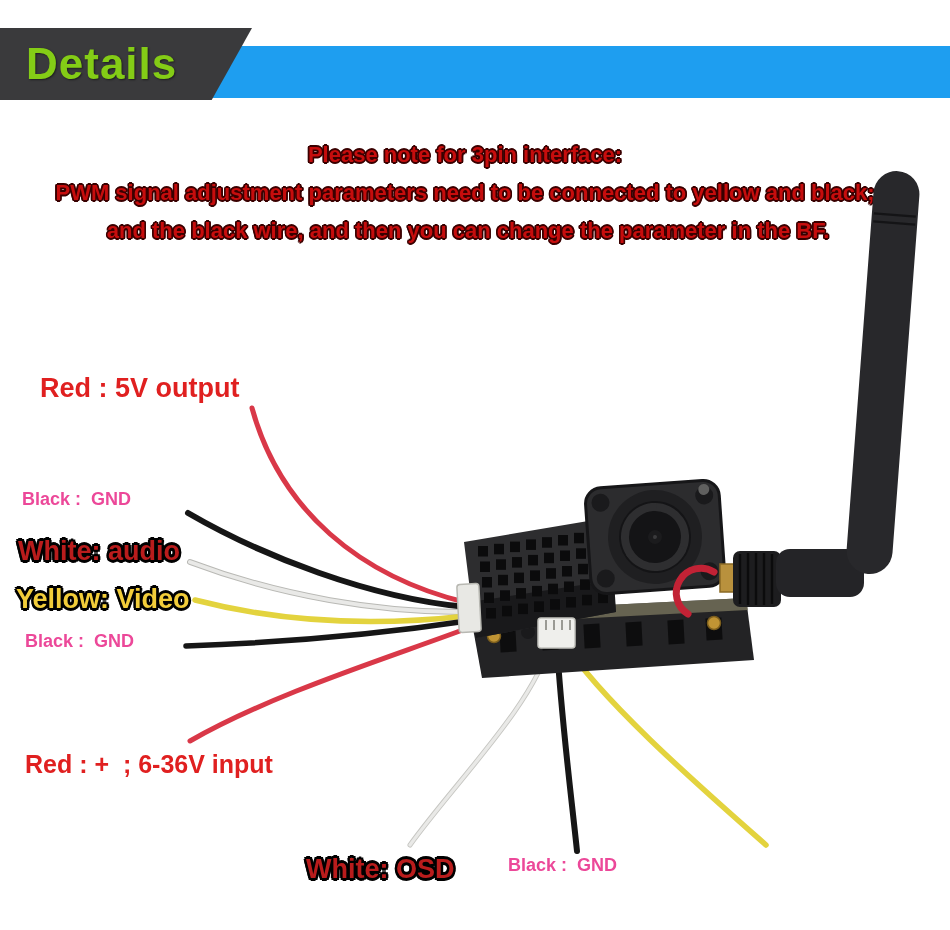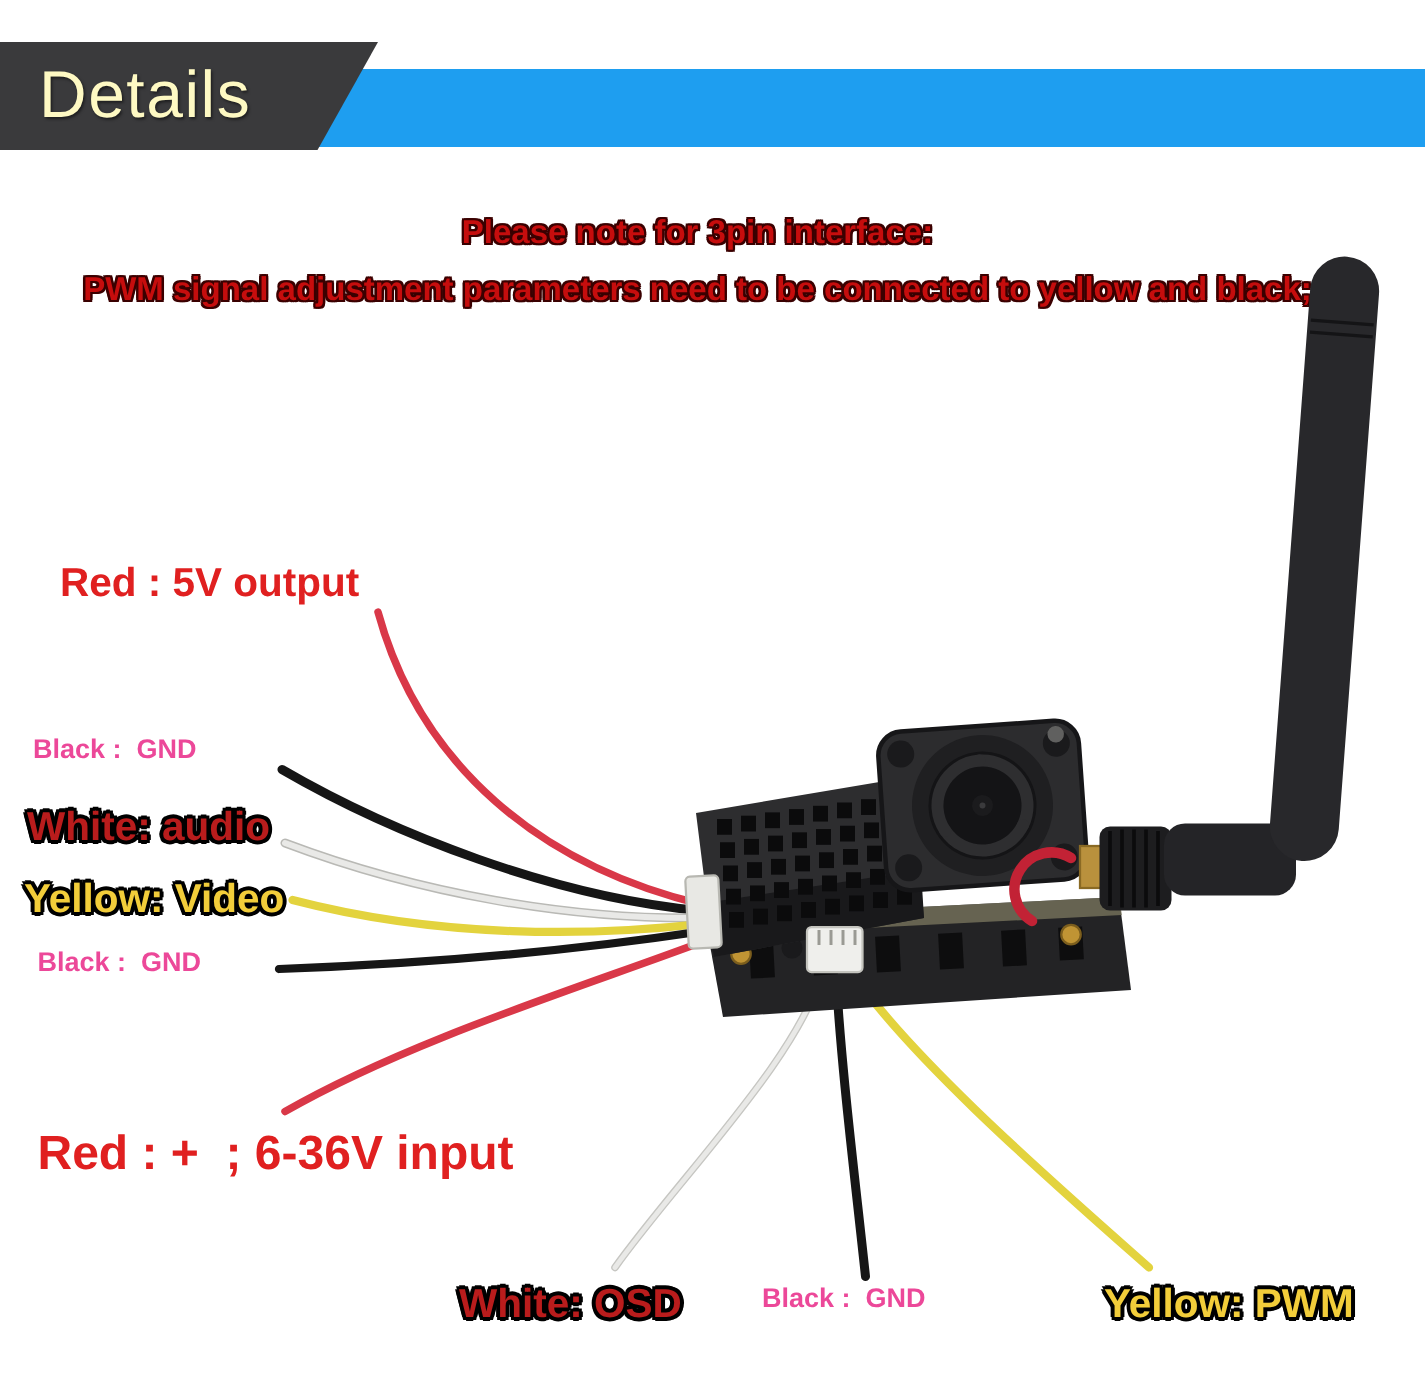--- a/index.html
+++ b/index.html
@@ -13,21 +13,21 @@
     --wire-white:#e9e9e7;
   }
   *{margin:0;padding:0;box-sizing:border-box}
   body{background:#fff;font-family:"Liberation Sans",sans-serif;}
   .canvas{position:relative;width:950px;height:930px;background:#fff;overflow:hidden;}
 
   
   .banner{position:absolute;left:0;top:46px;width:950px;height:52px;background:var(--banner-blue);}
   .header-block{position:absolute;left:0;top:28px;width:252px;height:72px;background:var(--header-dark);
     clip-path:polygon(0 0,100% 0,84% 100%,0 100%);display:flex;align-items:center;}
-  .header-title{color:#fef9c3;font-size:44px;font-weight:normal;padding-left:26px;letter-spacing:1px;
+  .header-title{color:#84cc16;font-size:44px;font-weight:bold;padding-left:26px;letter-spacing:1px;
     text-shadow:1px 1px 2px rgba(0,0,0,.5);}
 
   
   .note{position:absolute;left:15px;top:136px;width:900px;}
   .note p{font-size:22px;font-weight:bold;line-height:38px;color:var(--note-red);white-space:pre;
     text-shadow:1.4px 1.4px 0 #3a0000,-1.4px 1.4px 0 #3a0000,1.4px -1.4px 0 #3a0000,-1.4px -1.4px 0 #3a0000,
                 0 1.6px 0 #3a0000,0 -1.6px 0 #3a0000,1.6px 0 0 #3a0000,-1.6px 0 0 #3a0000;text-align:center;}
 
   
   .lbl{position:absolute;font-weight:bold;white-space:pre;line-height:1.1;}
@@ -48,20 +48,21 @@
 <div class="canvas">
 
   <div class="banner"></div>
   <div class="header-block">
     <div class="header-title">Details</div>
   </div>
 
   <div class="note">
     <p>Please note for 3pin interface:</p>
     <p>PWM signal adjustment parameters need to be connected to yellow and black;</p>
+    <p> and the black wire, and then you can change the parameter in the BF.</p>
   </div>
 
   <svg width="950" height="930" viewBox="0 0 950 930">
 
     <g fill="none" stroke-linecap="round">
       <path d="M252,408 C280,510 360,577 468,603" stroke="var(--wire-red)" stroke-width="5"></path>
       <path d="M188,513 C262,556 370,598 466,607" stroke="var(--wire-black)" stroke-width="6"></path>
       <path d="M190,562 C280,596 380,613 467,612" stroke="#b9b9b5" stroke-width="6"></path>
       <path d="M190,562 C280,596 380,613 467,612" stroke="var(--wire-white)" stroke-width="4"></path>
       <path d="M195,600 C295,626 395,624 467,616" stroke="var(--wire-yellow)" stroke-width="5.5"></path>
@@ -182,19 +183,18 @@
           <line x1="570" y1="620" x2="570" y2="630"></line>
       </g>
     </g>
   </svg>
 
   <div class="lbl red" style="left:40px;top:374px">Red : 5V output</div>
   <div class="lbl black" style="left:22px;top:490px">Black :  GND</div>
   <div class="lbl white" style="left:18px;top:537px">White: audio</div>
   <div class="lbl yellow" style="left:16px;top:585px">Yellow: Video</div>
   <div class="lbl black" style="left:25px;top:632px">Black :  GND</div>
-  <div class="lbl red" style="left:25px;top:751px;font-size:32px">Red : +  ; 6-36V input</div>
+  <div class="lbl red" style="left:25px;top:751px;font-size:25px">Red : +  ; 6-36V input</div>
 
   <div class="lbl white" style="left:306px;top:855px">White: OSD</div>
   <div class="lbl black" style="left:508px;top:856px">Black :  GND</div>
-  <div class="lbl yellow" style="left:736px;top:855px">Yellow: PWM</div>
 
 </div>
 
 </body></html>

